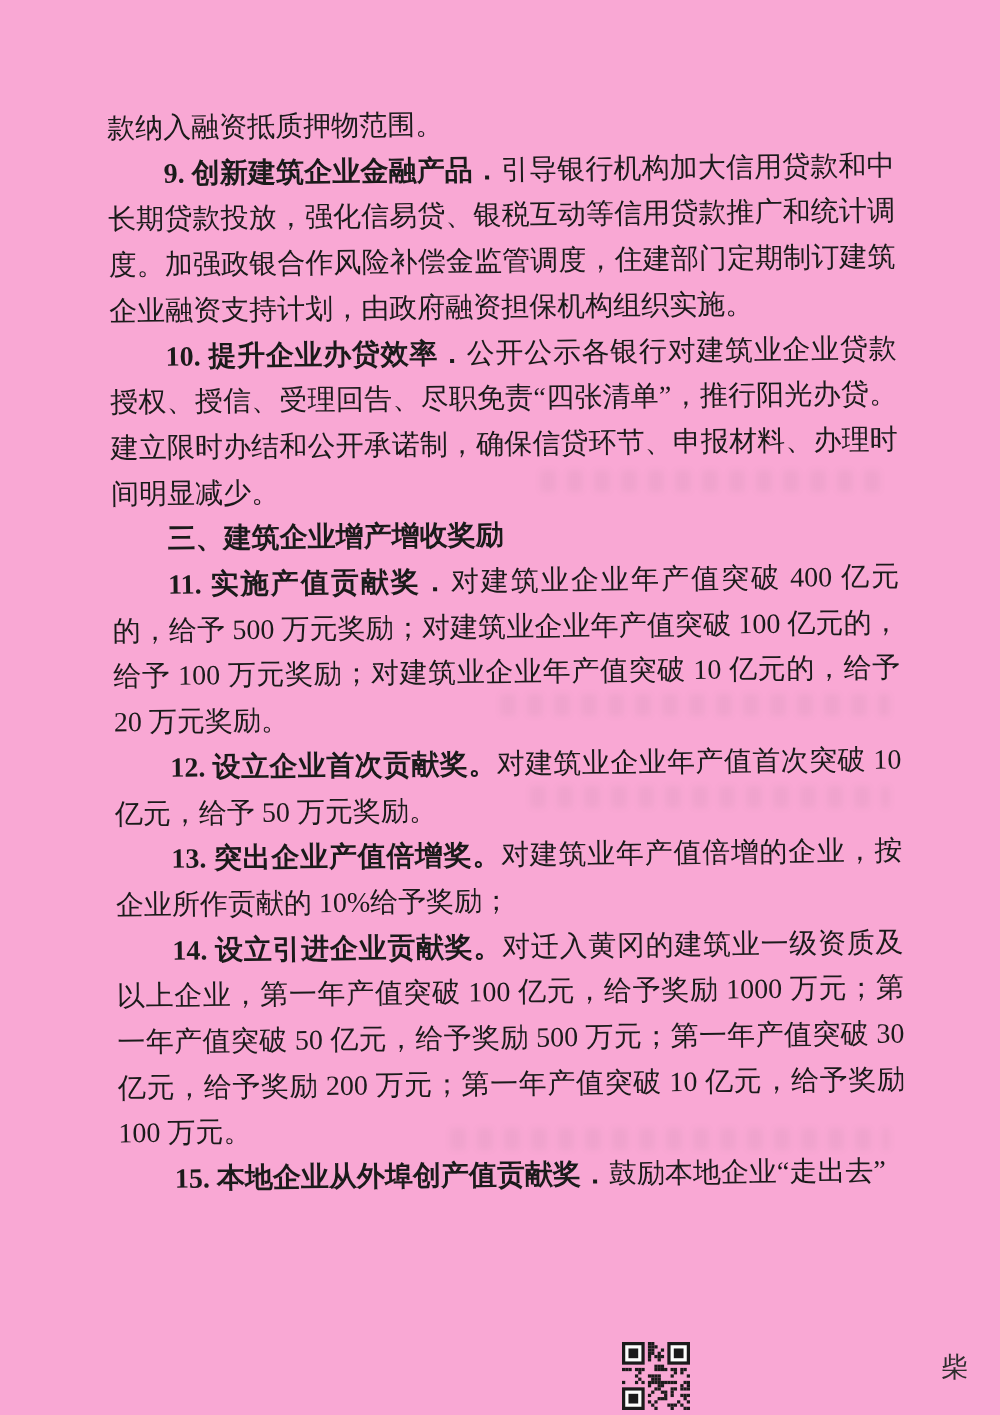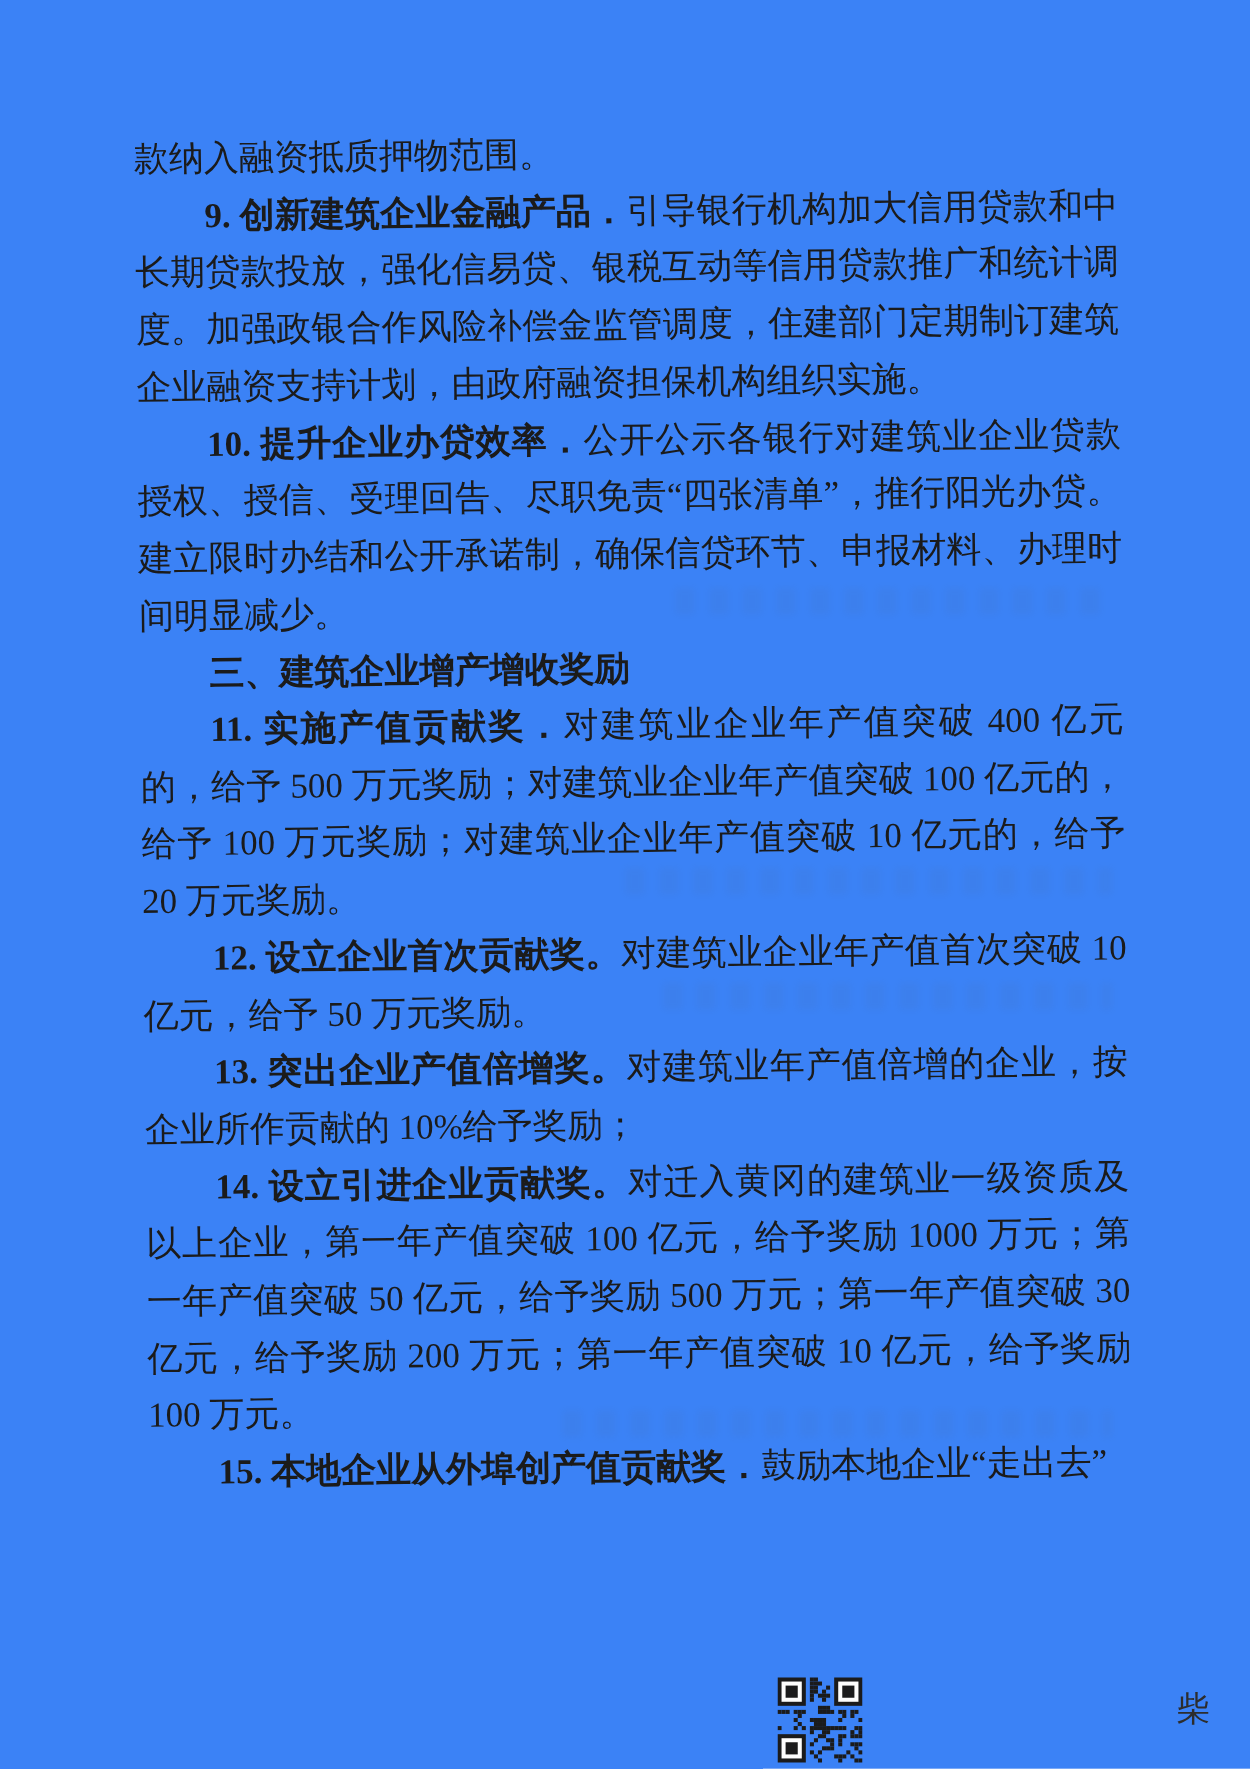--- a/index.html
+++ b/index.html
@@ -8,21 +8,21 @@
   body {
     width: 1000px; height: 1415px;
     background: #fcfcfb;
     position: relative;
     overflow: hidden;
     font-family: "Liberation Serif", "DejaVu Serif", serif;
     color: #1b1b1b;
   }
   .scan-page {
     position: absolute; inset: 0;
-    background: #3b82f6;
+    background: #f9a8d4;
     padding-left: 28px;
   }
   .text-block {
     position: absolute;
     left: 113px; top: 101px;
     width: 787px;
     transform: rotate(-0.65deg);
     font-size: 28px;
     line-height: 45.7px;
     text-align: justify;

